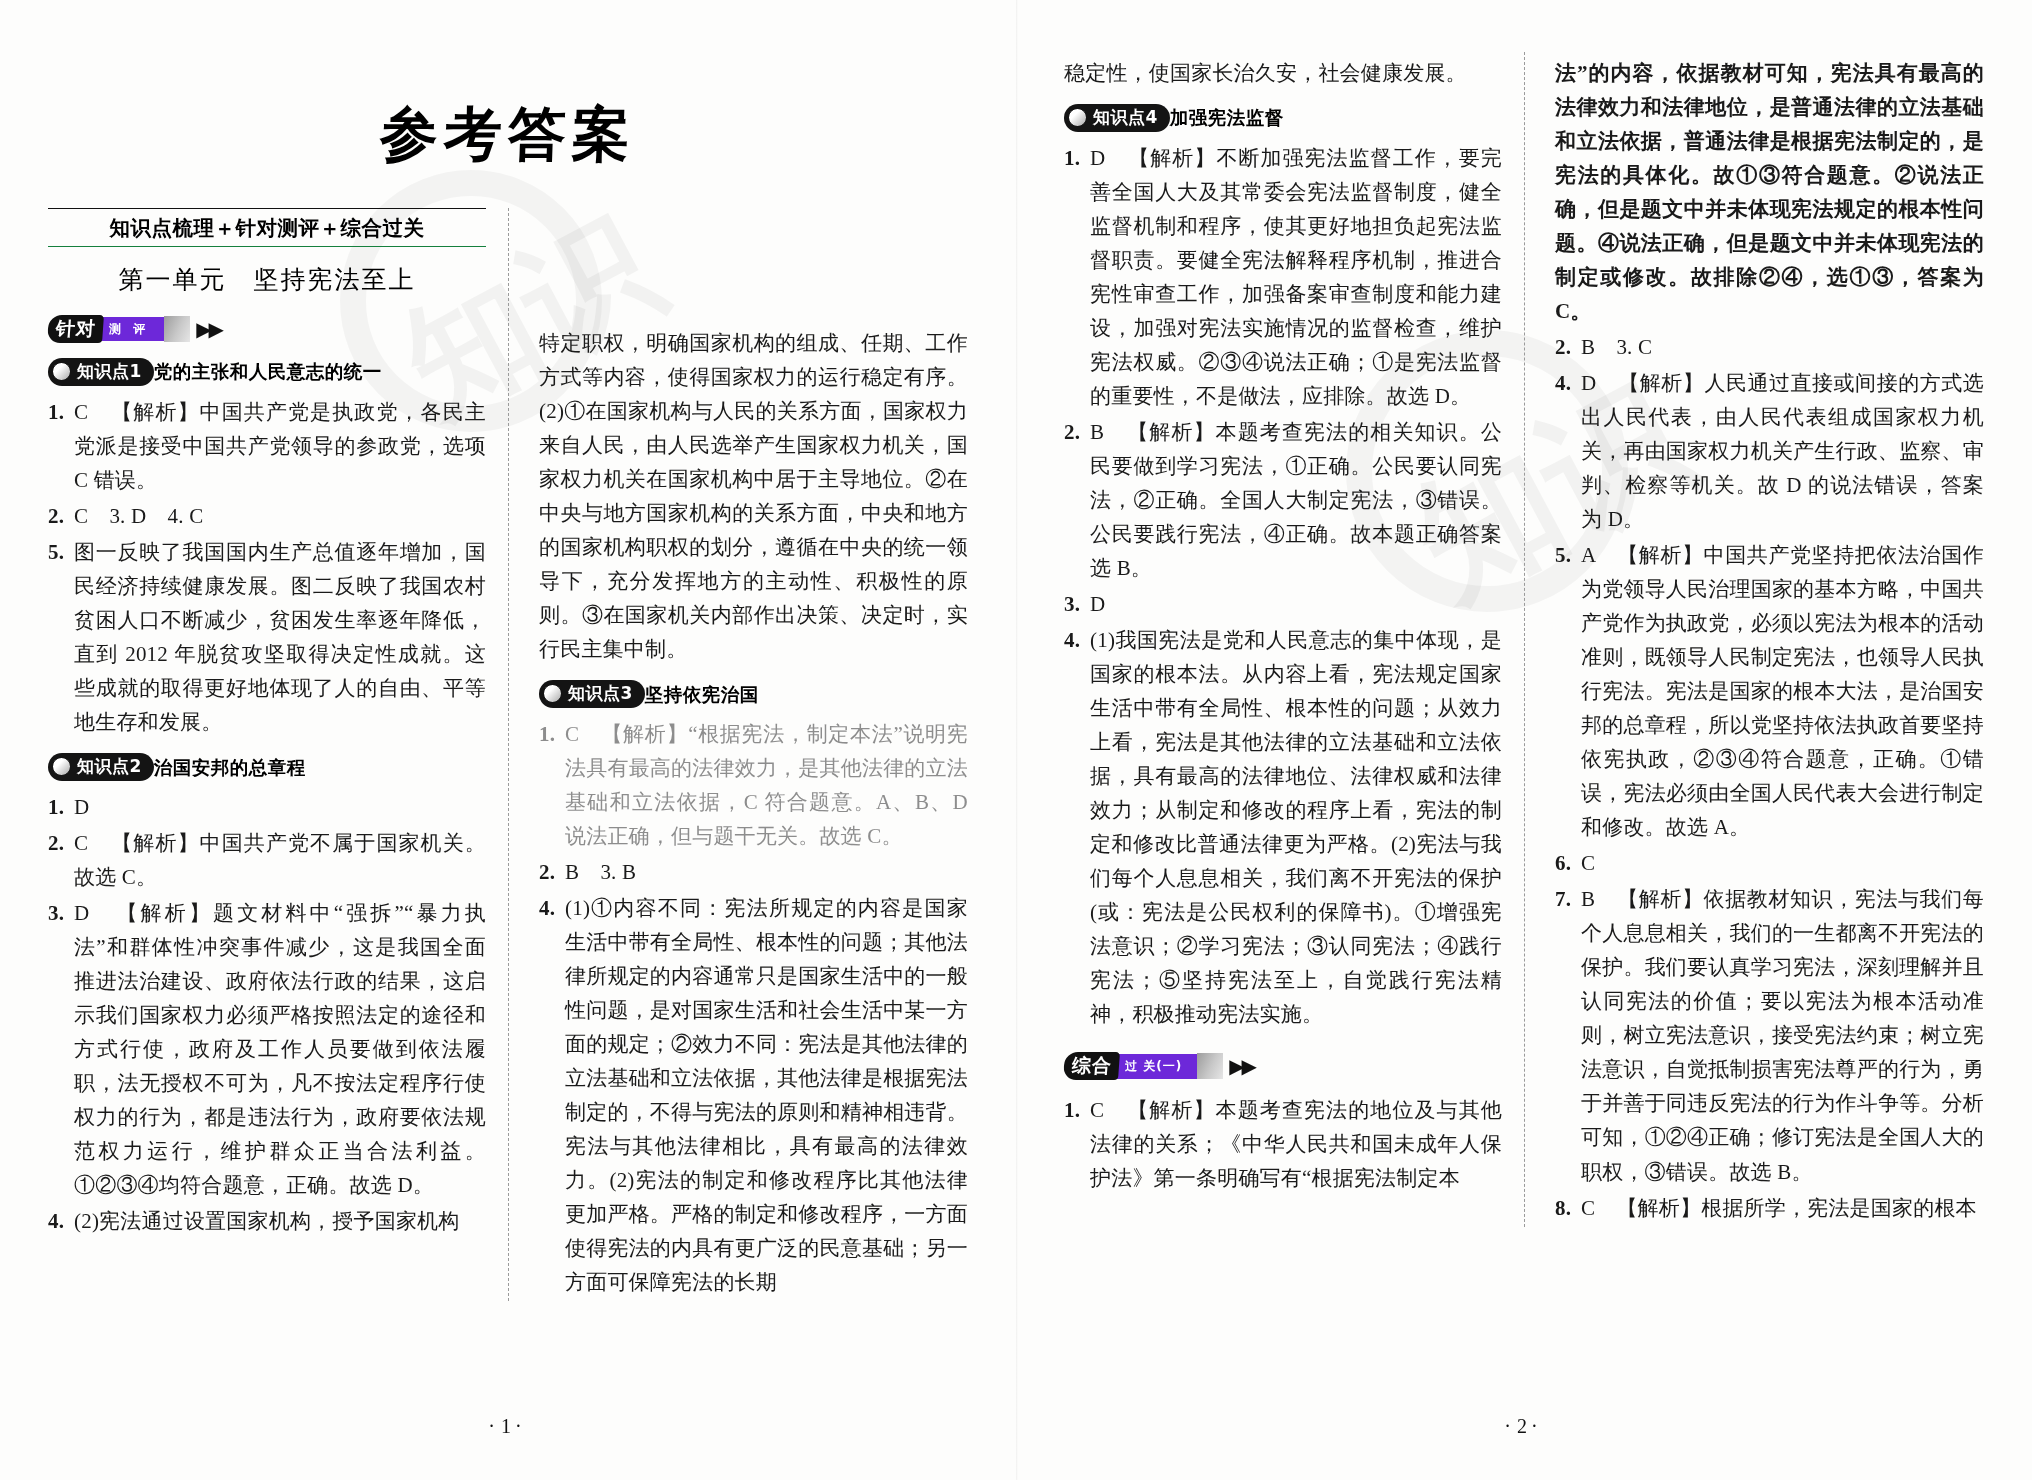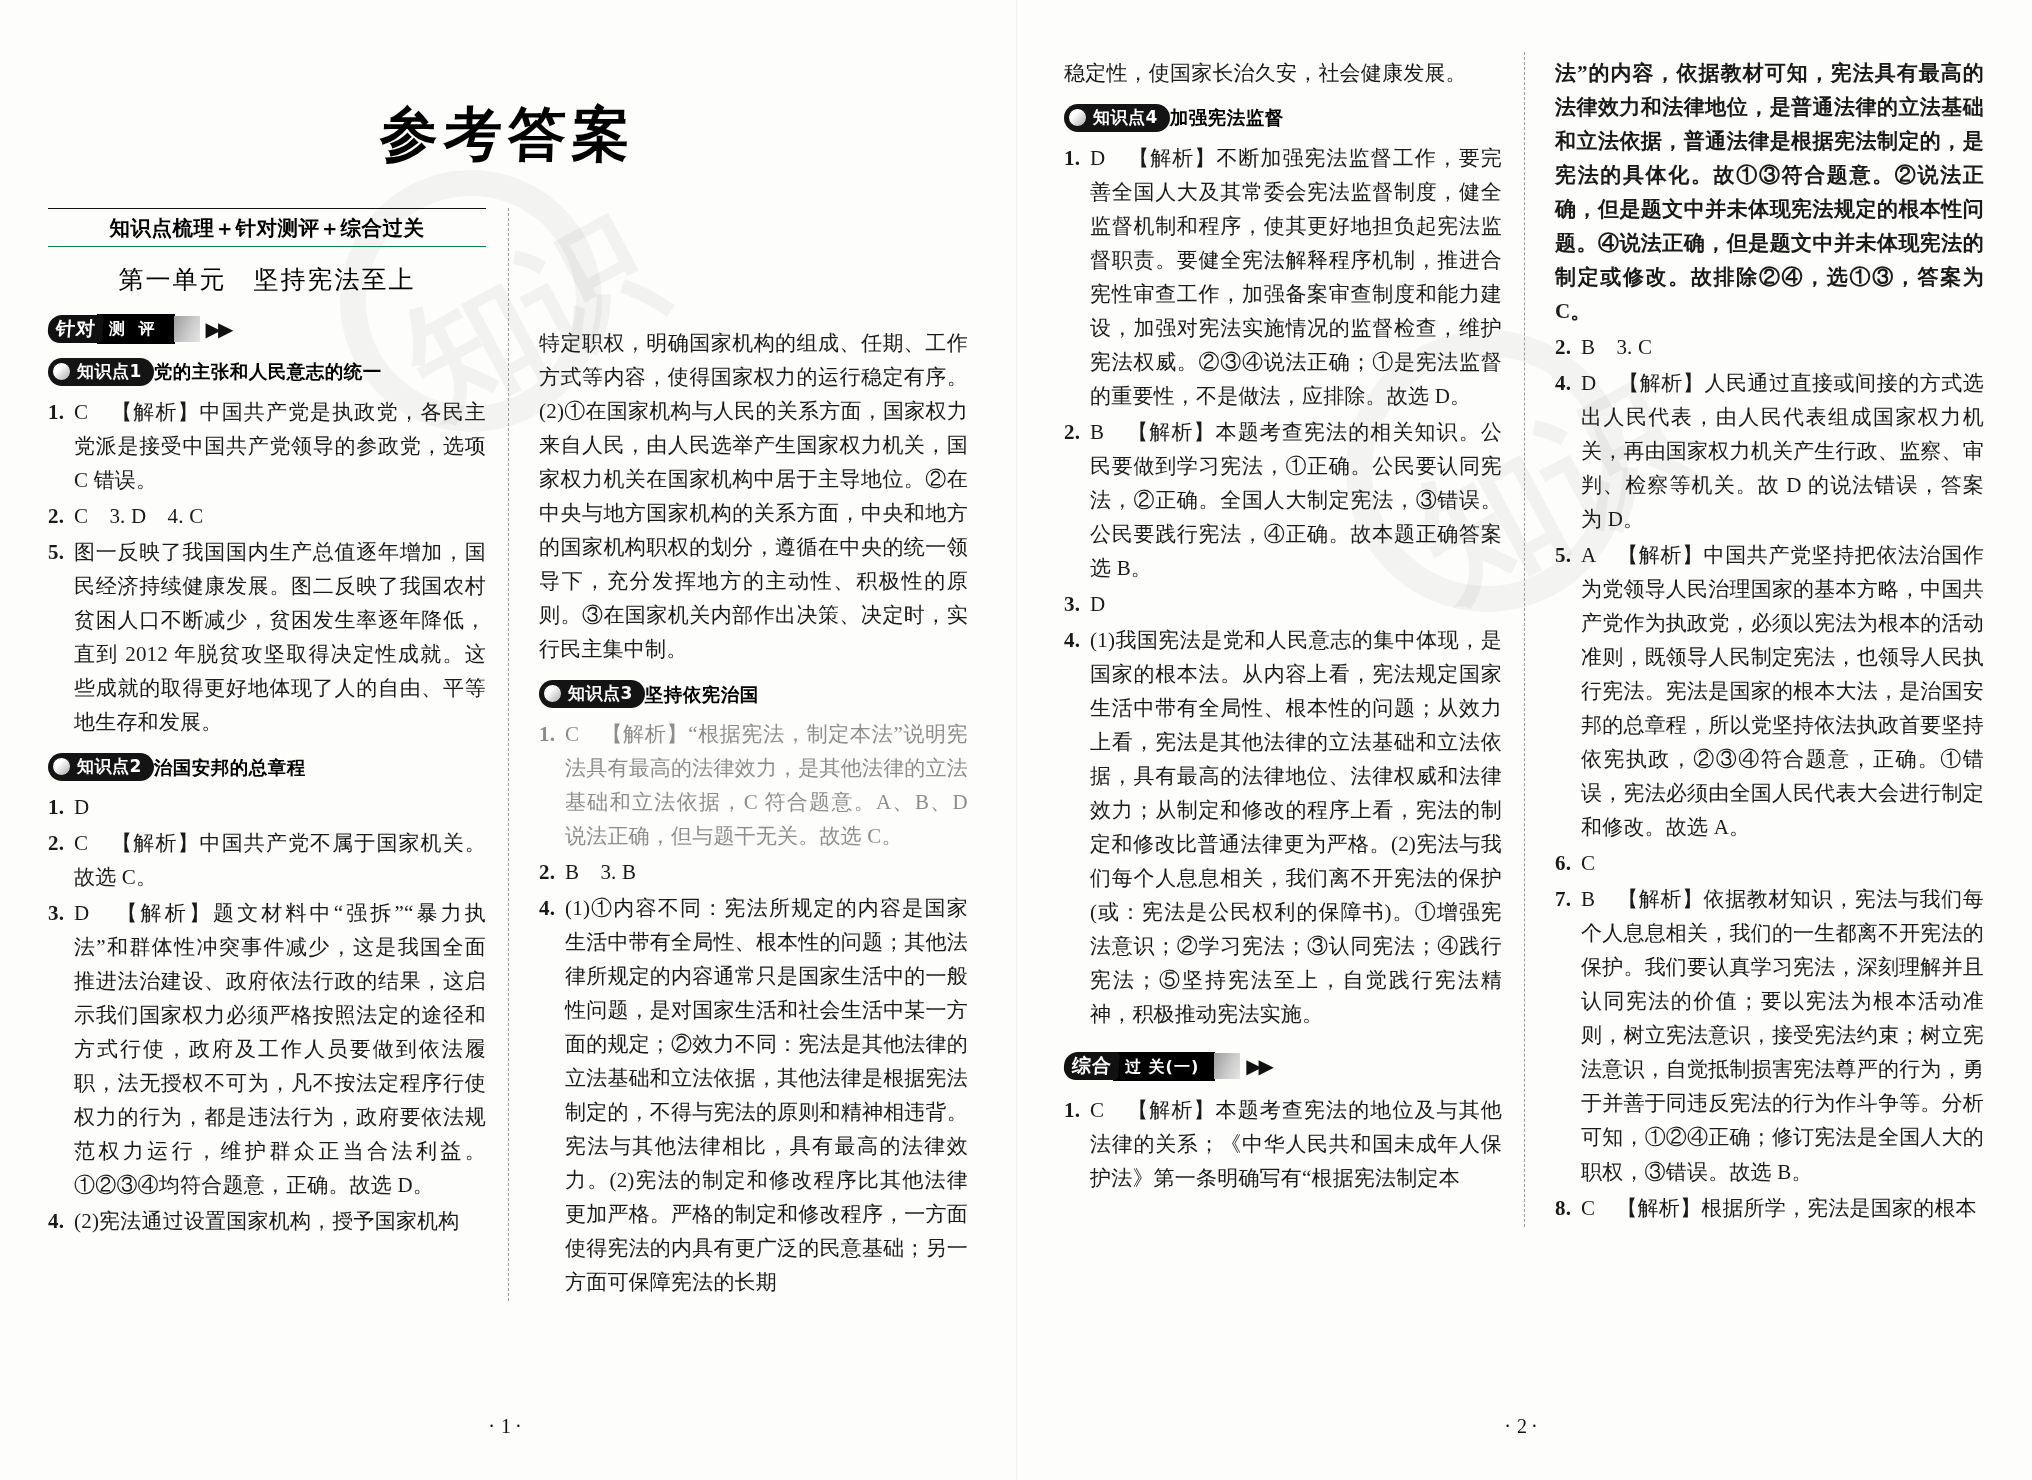--- a/index.html
+++ b/index.html
@@ -114,23 +114,23 @@
     font-weight:bold;font-size:19px;
     padding:3px 7px 4px 8px;
     border-radius:13px 4px 4px 13px;
     letter-spacing:1px;
     line-height:1.1;
     position:relative;
     z-index:2;
     transform:skewX(-4deg);
   }
   .ribbon .rb-b{
-    background:#000000;color:#fff;
-    font-family:"DejaVu Sans","Liberation Sans",sans-serif;
-    font-weight:bold;font-size:16px;
+    background:#6d28d9;color:#fff;
+    font-family:"DejaVu Sans","Liberation Sans",sans-serif;
+    font-weight:bold;font-size:12px;
     padding:5px 16px 5px 12px;
     letter-spacing:4px;
     margin-left:-6px;
     line-height:1.2;
   }
   .ribbon .rb-tail{
     width:26px;height:26px;
     background:linear-gradient(115deg,#9c9c9c 0%,#c9c9c9 55%,#e6e6e6 100%);
     margin-left:-1px;
   }

